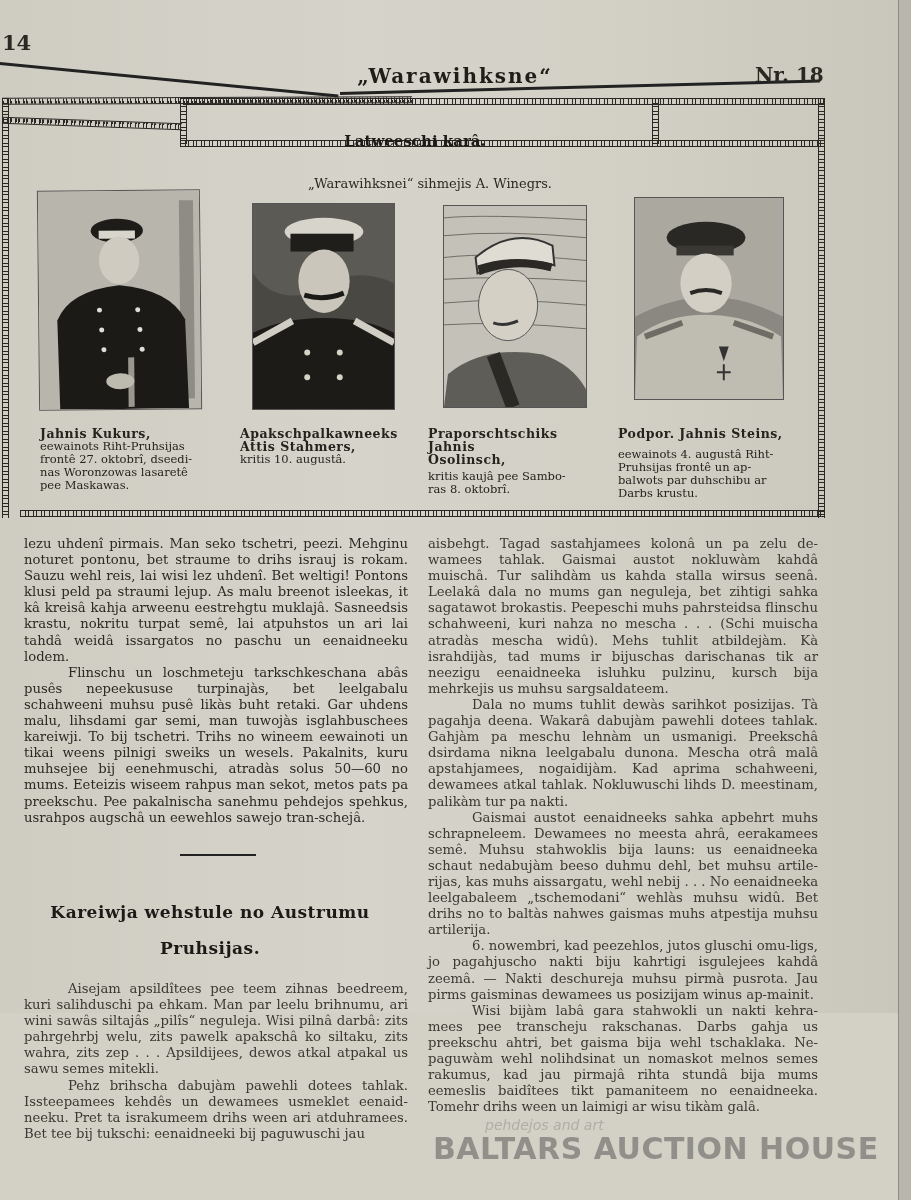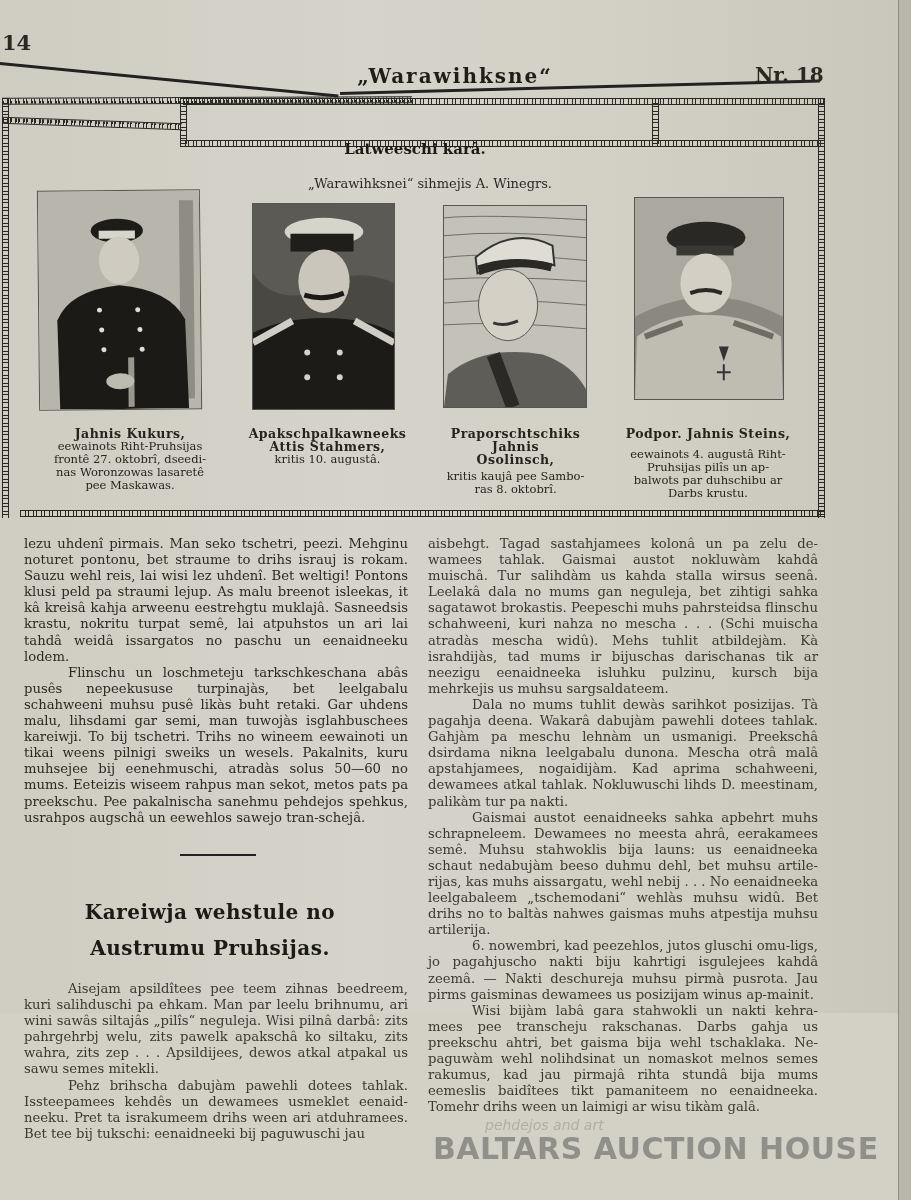--- a/index.html
+++ b/index.html
@@ -24,36 +24,36 @@
   .rule-right { position:absolute; left:340px; top:92px; width:480px; height:3px; background:#222; transform:rotate(-1.5deg); transform-origin:left top; }
 
   
   .chain-h { position:absolute; height:7px;
     background-image: repeating-linear-gradient(90deg, #2a2824 0 1.5px, transparent 1.5px 5px, #2a2824 5px 6.5px, transparent 6.5px 8px);
     border-top:1.5px solid #2a2824; border-bottom:1.5px solid #2a2824; box-sizing:border-box; }
   .chain-v { position:absolute; width:7px;
     background-image: repeating-linear-gradient(180deg, #2a2824 0 1.5px, transparent 1.5px 5px, #2a2824 5px 6.5px, transparent 6.5px 8px);
     border-left:1.5px solid #2a2824; border-right:1.5px solid #2a2824; box-sizing:border-box; }
 
-  .section-title { position:absolute; left:290px; top:140px; width:250px; text-align:center; font-size:15px; font-weight:bold; color:#1d1b17; }
+  .section-title { position:absolute; left:290px; top:132px; width:250px; text-align:center; font-size:15px; font-weight:bold; color:#1d1b17; }
   .credit { position:absolute; left:230px; top:176px; width:400px; text-align:center; font-size:13px; color:#2a2822; }
 
   .photo { position:absolute; border:1px solid #555; box-sizing:border-box; overflow:hidden; }
   .photo svg { width:100%; height:100%; display:block; }
 
-  .caption { position:absolute; text-align:center; font-size:11.5px; line-height:13px; color:#25231e; }
+  .caption { position:absolute; font-size:11.5px; line-height:13px; color:#25231e; }
   .caption .name { font-weight:bold; font-size:12.5px; letter-spacing:0.5px; }
 
   .col { position:absolute; font-size:13.2px; line-height:16.1px; text-align:justify; color:#2b2924; }
   .col p { margin:0; }
   .col p.ind { text-indent:44px; }
   .col.faded { color:#3a3832; }
 
   .short-rule { position:absolute; left:180px; top:854px; width:76px; height:2px; background:#222; }
-  .article-title { position:absolute; left:40px; top:894px; width:340px; text-align:center; font-size:20px; line-height:36px; font-weight:bold; color:#1c1a16; letter-spacing:0.5px; }
+  .article-title { position:absolute; left:40px; top:894px; width:340px; text-align:center; font-size:17px; line-height:36px; font-weight:bold; color:#1c1a16; letter-spacing:0.5px; }
 
   .watermark { position:absolute; left:433px; top:1131px; font-family:"DejaVu Sans", sans-serif; font-weight:bold; font-size:30px; letter-spacing:0.5px; color:rgba(90,90,90,0.55); white-space:nowrap; }
   .watermark-sub { position:absolute; left:485px; top:1117px; font-family:"DejaVu Sans", sans-serif; font-style:italic; font-size:14px; color:rgba(110,110,110,0.35); }
 </style>
 </head>
 <body>
 
 <div class="page">
 
   <div class="page-num">14</div>
@@ -163,21 +163,21 @@
     <div class="name">Praporschtschiks Jahnis</div>
     <div class="name">Osolinsch,</div>
     <div style="height:4px"></div>
     <div>kritis kaujâ pee Sambo-</div>
     <div>ras 8. oktobrî.</div>
   </div>
   <div class="caption" style="left:618px; top:427px; width:180px;">
     <div class="name">Podpor. Jahnis Steins,</div>
     <div style="height:8px"></div>
     <div>eewainots 4. augustâ Riht-</div>
-    <div>Pruhsijas pilîs un ap-</div>
+    <div>Pruhsijas frontê un ap-</div>
     <div>balwots par duhschibu ar</div>
     <div>Darbs krustu.</div>
   </div>
 
   <div class="col" style="left:24px; top:536px; width:384px;">
     <p>lezu uhdenî pirmais. Man seko tschetri, peezi. Mehginu noturet pontonu, bet straume to drihs israuj is rokam. Sauzu wehl reis, lai wisi lez uhdenî. Bet weltigi! Pontons klusi peld pa straumi lejup. As malu breenot isleekas, it kâ kreisâ kahja arweenu eestrehgtu muklajâ. Sasneedsis krastu, nokritu turpat semê, lai atpuhstos un ari lai tahdâ weidâ issargatos no paschu un eenaidneeku lodem.</p>
     <p class="ind">Flinschu un loschmeteju tarkschkeschana abâs pusês nepeekususe turpinajàs, bet leelgabalu schahweeni muhsu pusê likàs buht retaki. Gar uhdens malu, lihsdami gar semi, man tuwojàs isglahbuschees kareiwji. To bij tschetri. Trihs no wineem eewainoti un tikai weens pilnigi sweiks un wesels. Pakalnits, kuru muhsejee bij eenehmuschi, atradàs solus 50—60 no mums. Eeteizis wiseem rahpus man sekot, metos pats pa preekschu. Pee pakalnischa sanehmu pehdejos spehkus, usrahpos augschâ un eewehlos sawejo tran-schejâ.</p>
   </div>
 
   <div class="short-rule"></div>

